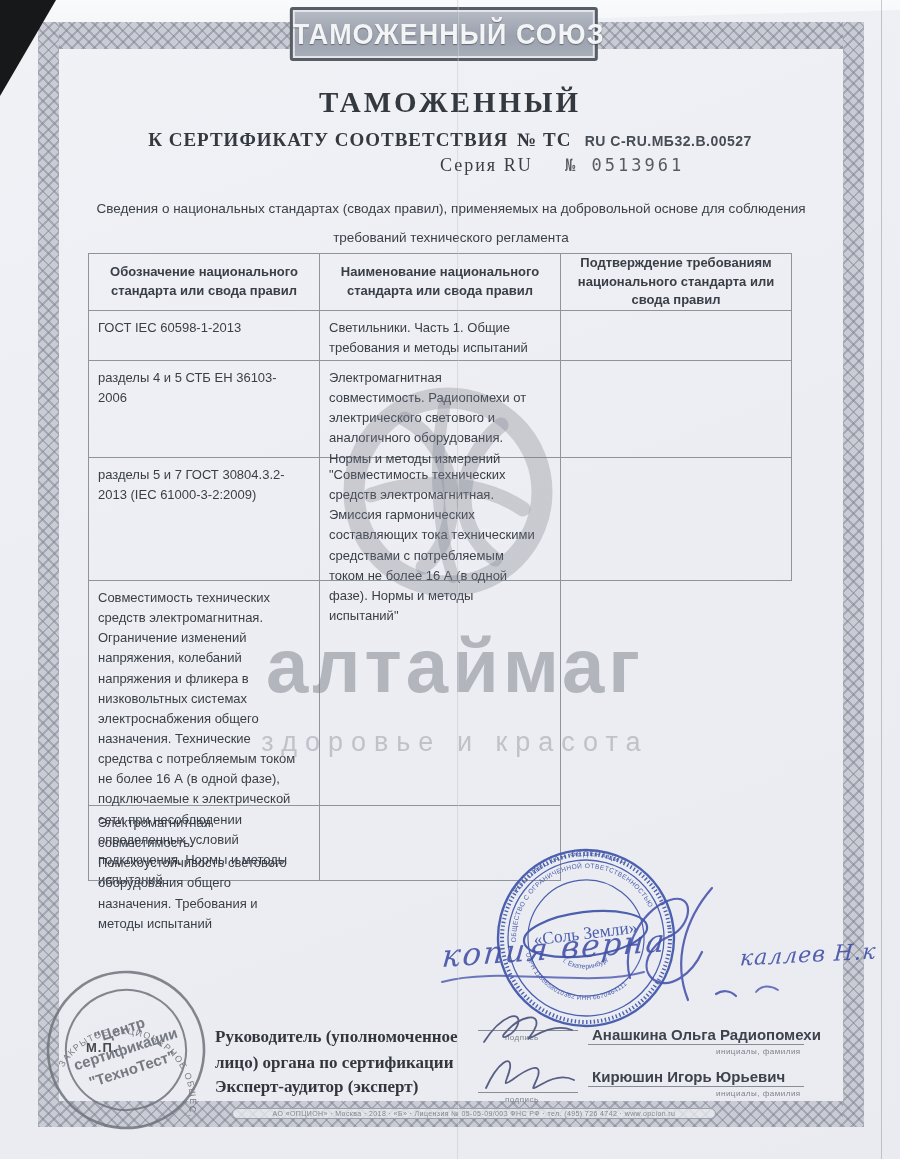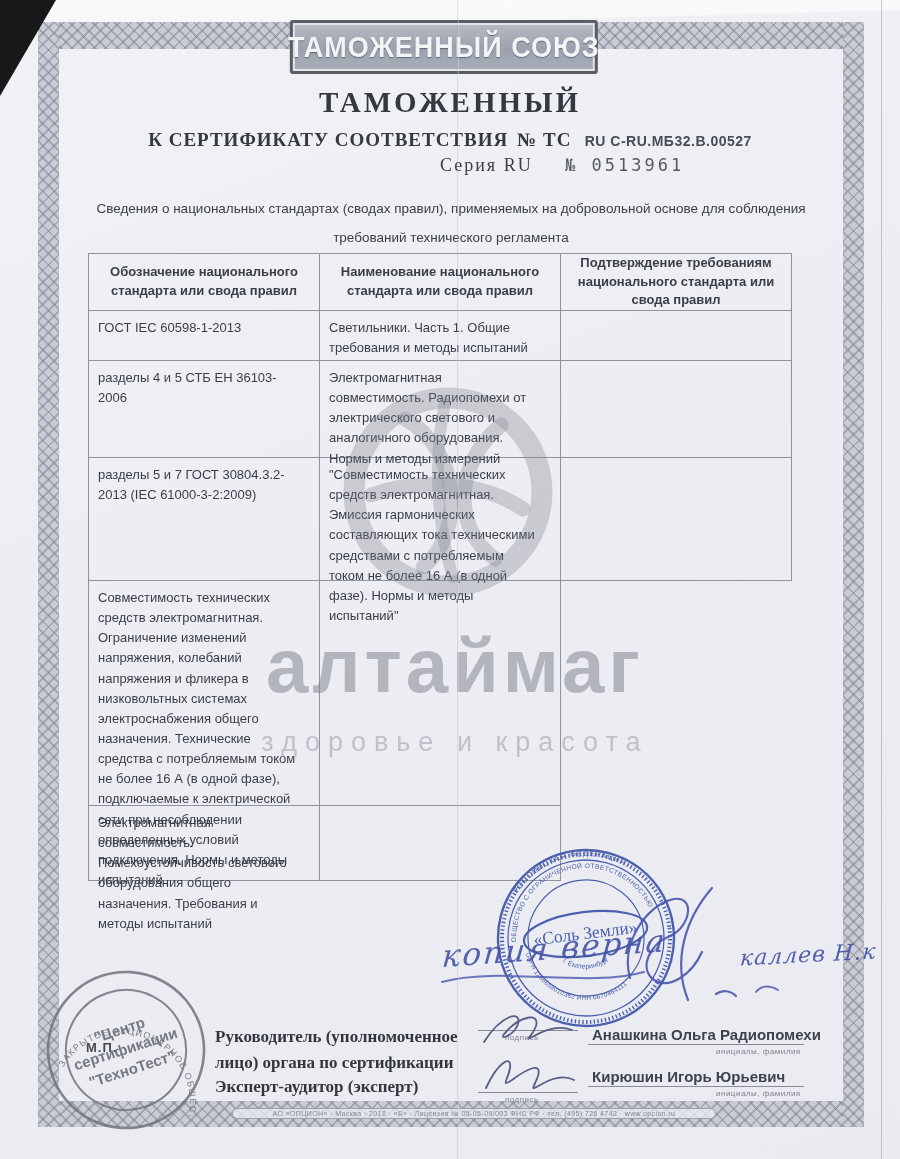--- a/index.html
+++ b/index.html
@@ -16,24 +16,24 @@
   .band{background:
       repeating-linear-gradient(45deg, rgba(122,126,138,.45) 0 2px, rgba(0,0,0,0) 2px 8px),
       repeating-linear-gradient(-45deg, rgba(122,126,138,.45) 0 2px, rgba(0,0,0,0) 2px 8px),
       #c9ccd4;position:absolute;z-index:2;}
   .band-top{left:38px;top:22px;width:826px;height:27px;}
   .band-bottom{left:38px;top:1101px;width:826px;height:26px;}
   .band-left{left:38px;top:22px;width:21px;height:1105px;}
   .band-right{left:843px;top:22px;width:21px;height:1105px;}
 
   
-  .badge{position:absolute;left:50%;top:20px;transform:translateX(-52%);width:302px;height:48px;z-index:5;
+  .badge{position:absolute;left:50%;top:7px;transform:translateX(-52%);width:302px;height:48px;z-index:5;
     background:linear-gradient(#b6bbc5,#9ba1ad 55%,#aab0ba);
     border:3px solid #585d66;border-radius:3px;box-shadow:inset 0 0 0 2px #e3e5ea;
-    display:flex;align-items:center;justify-content:center;}
+    display:flex;align-items:center;}
   .badge span{font-weight:bold;font-size:27px;letter-spacing:1px;color:#f3f4f6;
     text-shadow:0 1px 1px rgba(60,64,72,.6);transform:scaleY(1.12);white-space:nowrap;
     font-family:"Liberation Sans","DejaVu Sans",sans-serif;}
 
   .serif{font-family:"Liberation Serif","DejaVu Serif",serif;}
 
   .doc-title{position:absolute;left:0;top:86px;width:900px;text-align:center;z-index:6;
     font-weight:bold;font-size:29px;letter-spacing:3px;color:#34383f;}
   .cert-line{position:absolute;left:0;top:129px;width:900px;text-align:center;z-index:6;white-space:nowrap;color:#34383f;}
   .cert-line .lbl{font-weight:bold;font-size:19px;letter-spacing:1px;}

